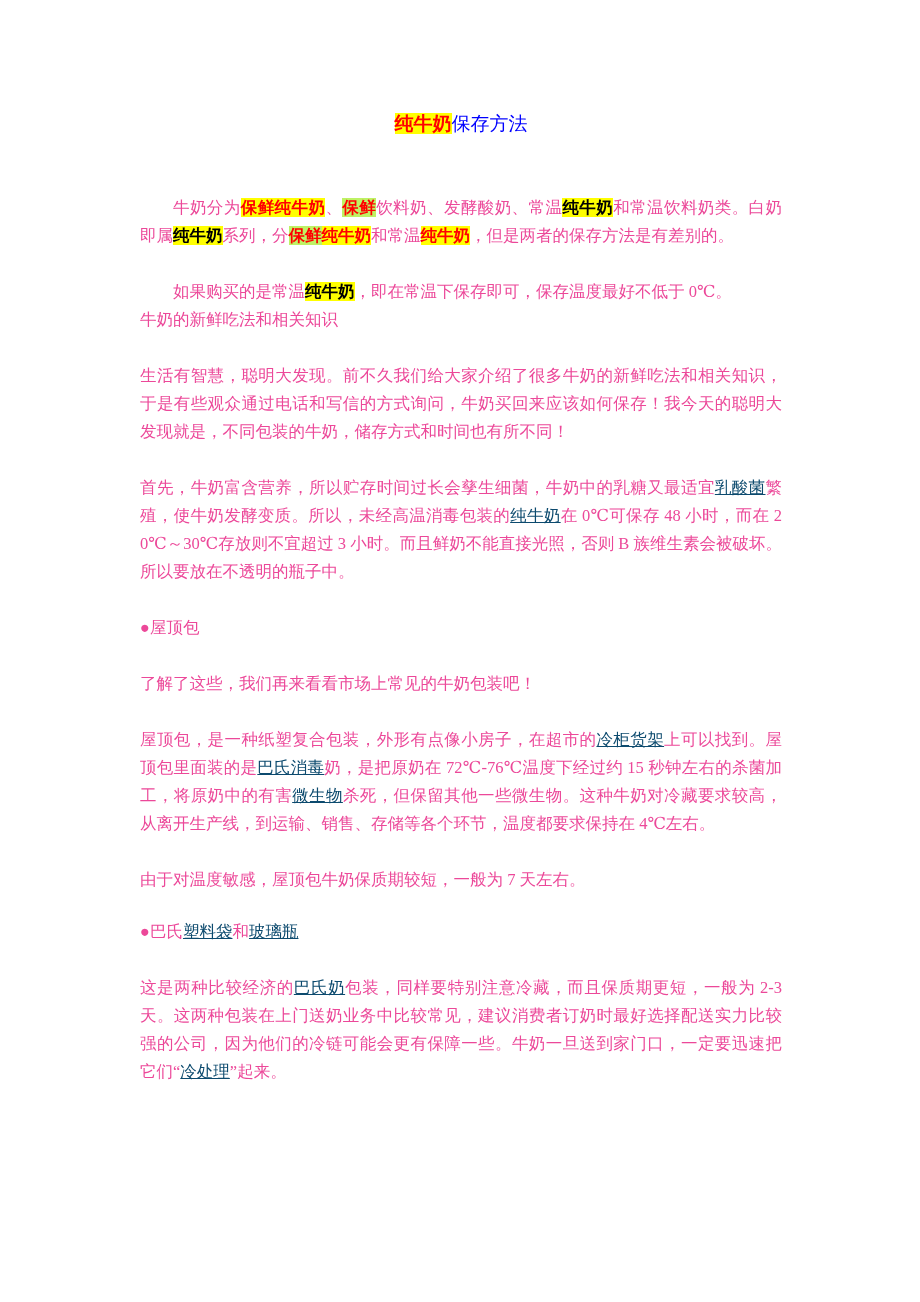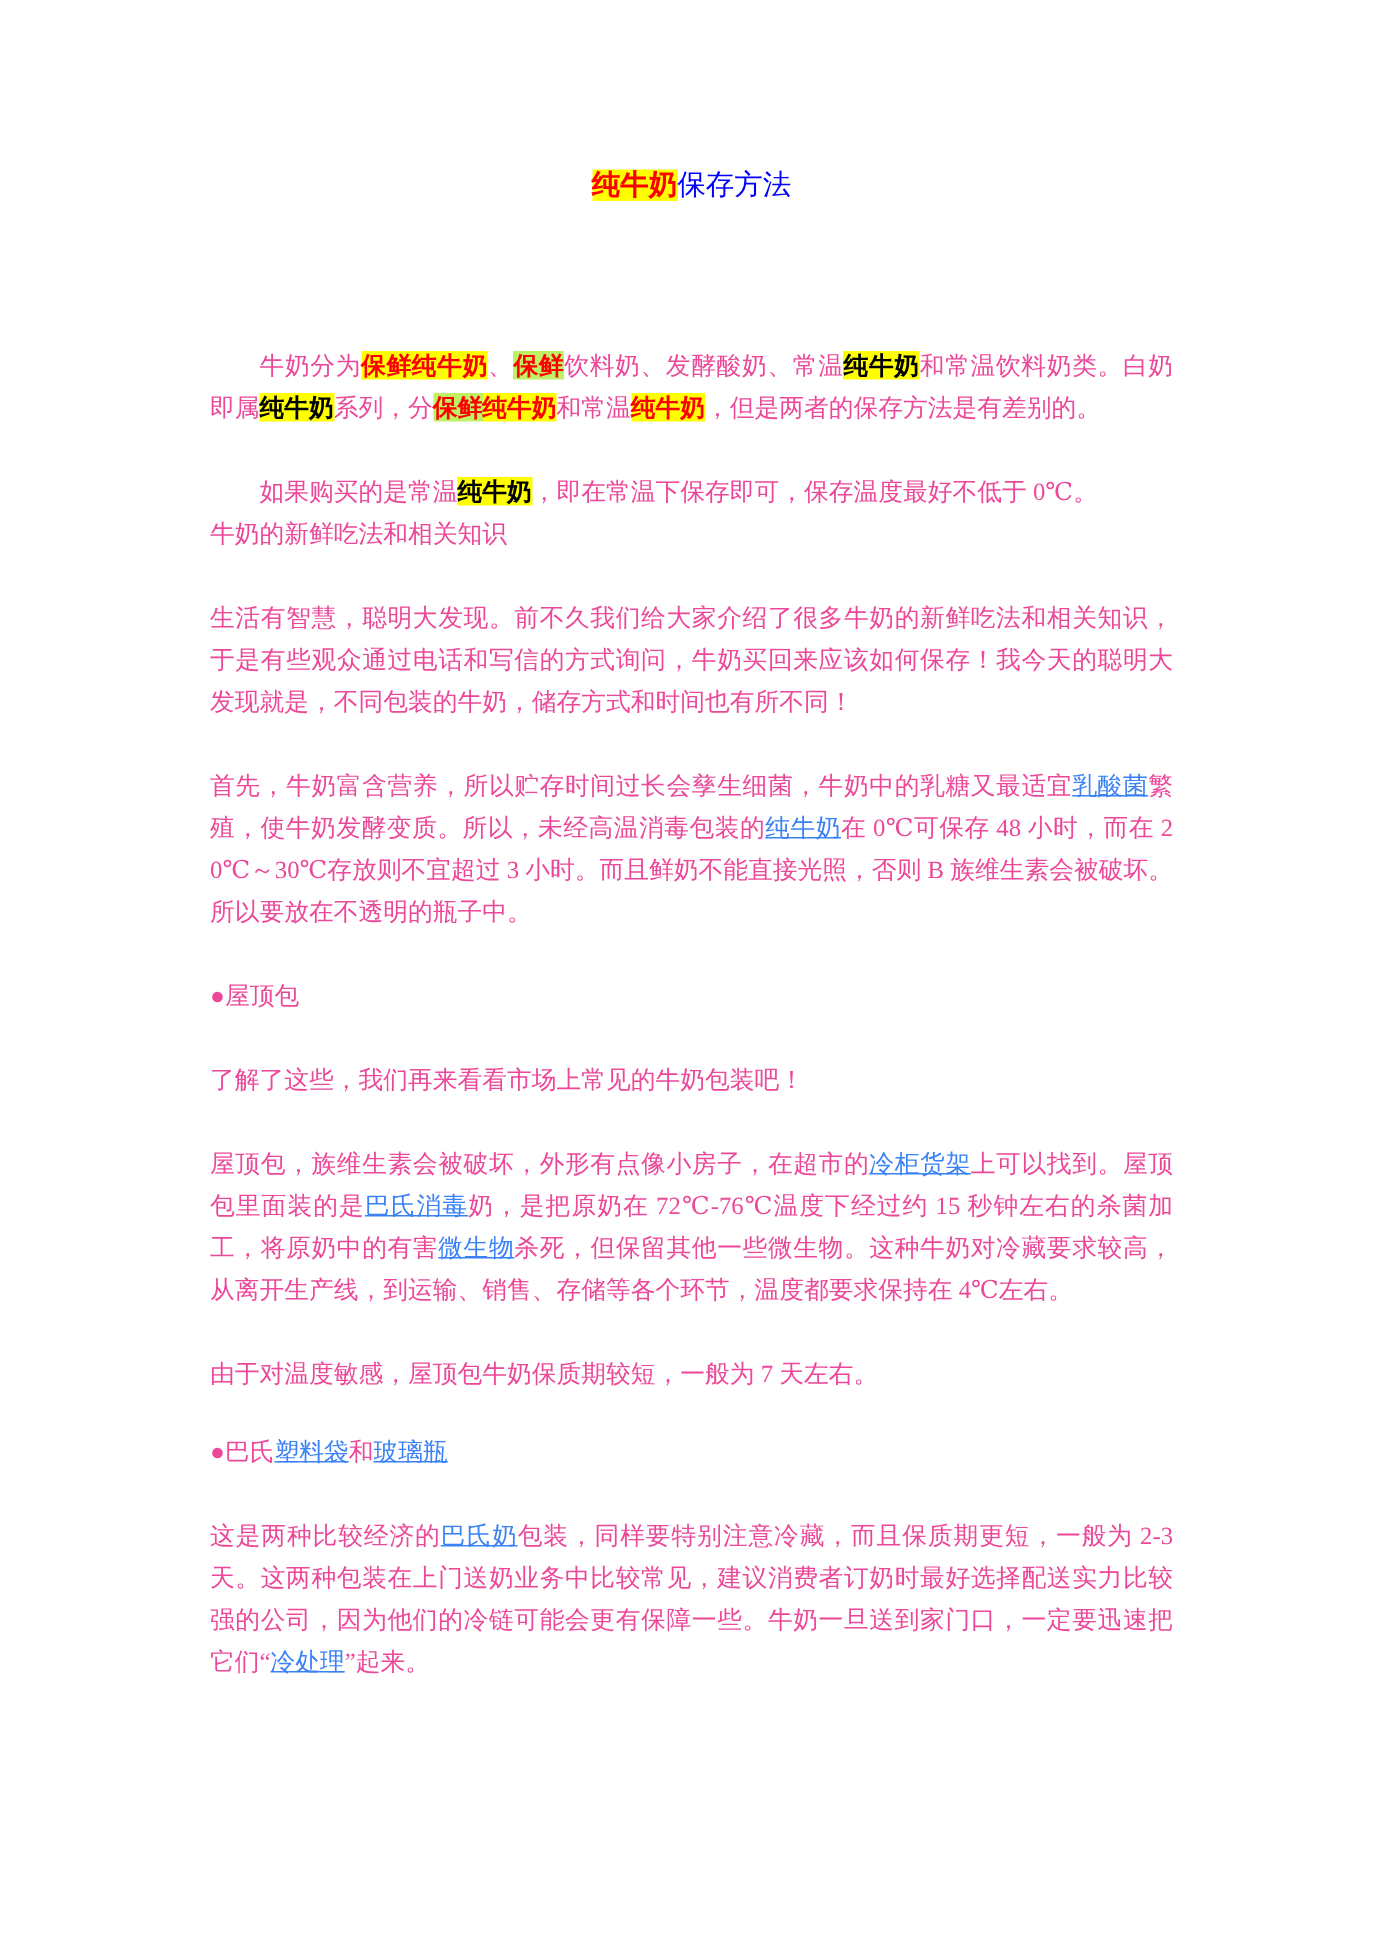--- a/index.html
+++ b/index.html
@@ -14,21 +14,21 @@
     color: #000000;
   }
   .page {
     box-sizing: border-box;
     width: 920px;
     min-height: 1302px;
     padding: 110px 138px 40px 140px;
     background: #ffffff;
   }
   .doc-title {
-    margin: 0 0 92px 0;
+    margin: 0 0 56px 0;
     text-align: center;
     font-size: 19px;
     font-weight: 400;
     line-height: 28px;
   }
   .para {
     margin: 28px 0 0 0;
     font-size: 16.5px;
     line-height: 28px;
     text-align: justify;
@@ -36,33 +36,33 @@
   }
   .para.indent { text-indent: 2em; }
   .para.tight { margin-top: 0; }
   .para.extra-gap { margin-top: 24px; }
   .run { white-space: pre-wrap; }
   .run.normal { color: #ec4899; }
   .run.blue { color: #0000ff; }
   .run.hl-yellow-red { background: #ffff00; color: #ff0000; font-weight: 700; }
   .run.hl-pink-red { background: #bef264; color: #ff0000; font-weight: 700; }
   .run.hl-yellow-bold { background: #ffff00; color: #000000; font-weight: 700; }
-  .run.link { color: #3b82f6; text-decoration: underline; cursor: pointer; }
+  .run.link { color: #0c4a6e; text-decoration: underline; cursor: pointer; }
 </style>
 </head>
 <body>
 
 <div class="page">
   <h1 class="doc-title"><span class="run hl-yellow-red">纯牛奶</span><span class="run blue">保存方法</span></h1>
 
   <p class="para indent"><span class="run normal">牛奶分为</span><span class="run hl-yellow-red">保鲜纯牛奶</span><span class="run normal">、</span><span class="run hl-pink-red">保鲜</span><span class="run normal">饮料奶、发酵酸奶、常温</span><span class="run hl-yellow-bold">纯牛奶</span><span class="run normal">和常温饮料奶类。白奶即属</span><span class="run hl-yellow-bold">纯牛奶</span><span class="run normal">系列，分</span><span class="run hl-pink-red">保鲜</span><span class="run hl-yellow-red">纯牛奶</span><span class="run normal">和常温</span><span class="run hl-yellow-red">纯牛奶</span><span class="run normal">，但是两者的保存方法是有差别的。</span></p>
   <p class="para indent"><span class="run normal">如果购买的是常温</span><span class="run hl-yellow-bold">纯牛奶</span><span class="run normal">，即在常温下保存即可，保存温度最好不低于 0℃。</span></p>
   <p class="para tight"><span class="run normal">牛奶的新鲜吃法和相关知识</span></p>
   <p class="para"><span class="run normal">生活有智慧，聪明大发现。前不久我们给大家介绍了很多牛奶的新鲜吃法和相关知识，于是有些观众通过电话和写信的方式询问，牛奶买回来应该如何保存！我今天的聪明大发现就是，不同包装的牛奶，储存方式和时间也有所不同！</span></p>
   <p class="para"><span class="run normal">首先，牛奶富含营养，所以贮存时间过长会孳生细菌，牛奶中的乳糖又最适宜</span><span class="run link">乳酸菌</span><span class="run normal">繁殖，使牛奶发酵变质。所以，未经高温消毒包装的</span><span class="run link">纯牛奶</span><span class="run normal">在 0℃可保存 48 小时，而在 20℃～30℃存放则不宜超过 3 小时。而且鲜奶不能直接光照，否则 B 族维生素会被破坏。所以要放在不透明的瓶子中。</span></p>
   <p class="para"><span class="run normal">●屋顶包</span></p>
   <p class="para"><span class="run normal">了解了这些，我们再来看看市场上常见的牛奶包装吧！</span></p>
-  <p class="para"><span class="run normal">屋顶包，族维生素会被破坏，外形有点像小房子，在超市的</span><span class="run link">冷柜货架</span><span class="run normal">上可以找到。屋顶包里面装的是</span><span class="run link">巴氏消毒</span><span class="run normal">奶，是把原奶在 72℃-76℃温度下经过约 15 秒钟左右的杀菌加工，将原奶中的有害</span><span class="run link">微生物</span><span class="run normal">杀死，但保留其他一些微生物。这种牛奶对冷藏要求较高，从离开生产线，到运输、销售、存储等各个环节，温度都要求保持在 4℃左右。</span></p>
+  <p class="para"><span class="run normal">屋顶包，是一种纸塑复合包装，外形有点像小房子，在超市的</span><span class="run link">冷柜货架</span><span class="run normal">上可以找到。屋顶包里面装的是</span><span class="run link">巴氏消毒</span><span class="run normal">奶，是把原奶在 72℃-76℃温度下经过约 15 秒钟左右的杀菌加工，将原奶中的有害</span><span class="run link">微生物</span><span class="run normal">杀死，但保留其他一些微生物。这种牛奶对冷藏要求较高，从离开生产线，到运输、销售、存储等各个环节，温度都要求保持在 4℃左右。</span></p>
   <p class="para"><span class="run normal">由于对温度敏感，屋顶包牛奶保质期较短，一般为 7 天左右。</span></p>
   <p class="para extra-gap"><span class="run normal">●巴氏</span><span class="run link">塑料袋</span><span class="run normal">和</span><span class="run link">玻璃瓶</span></p>
   <p class="para"><span class="run normal">这是两种比较经济的</span><span class="run link">巴氏奶</span><span class="run normal">包装，同样要特别注意冷藏，而且保质期更短，一般为 2-3 天。这两种包装在上门送奶业务中比较常见，建议消费者订奶时最好选择配送实力比较强的公司，因为他们的冷链可能会更有保障一些。牛奶一旦送到家门口，一定要迅速把它们“</span><span class="run link">冷处理</span><span class="run normal">”起来。</span></p>
 
 </div>
 
 </body></html>

